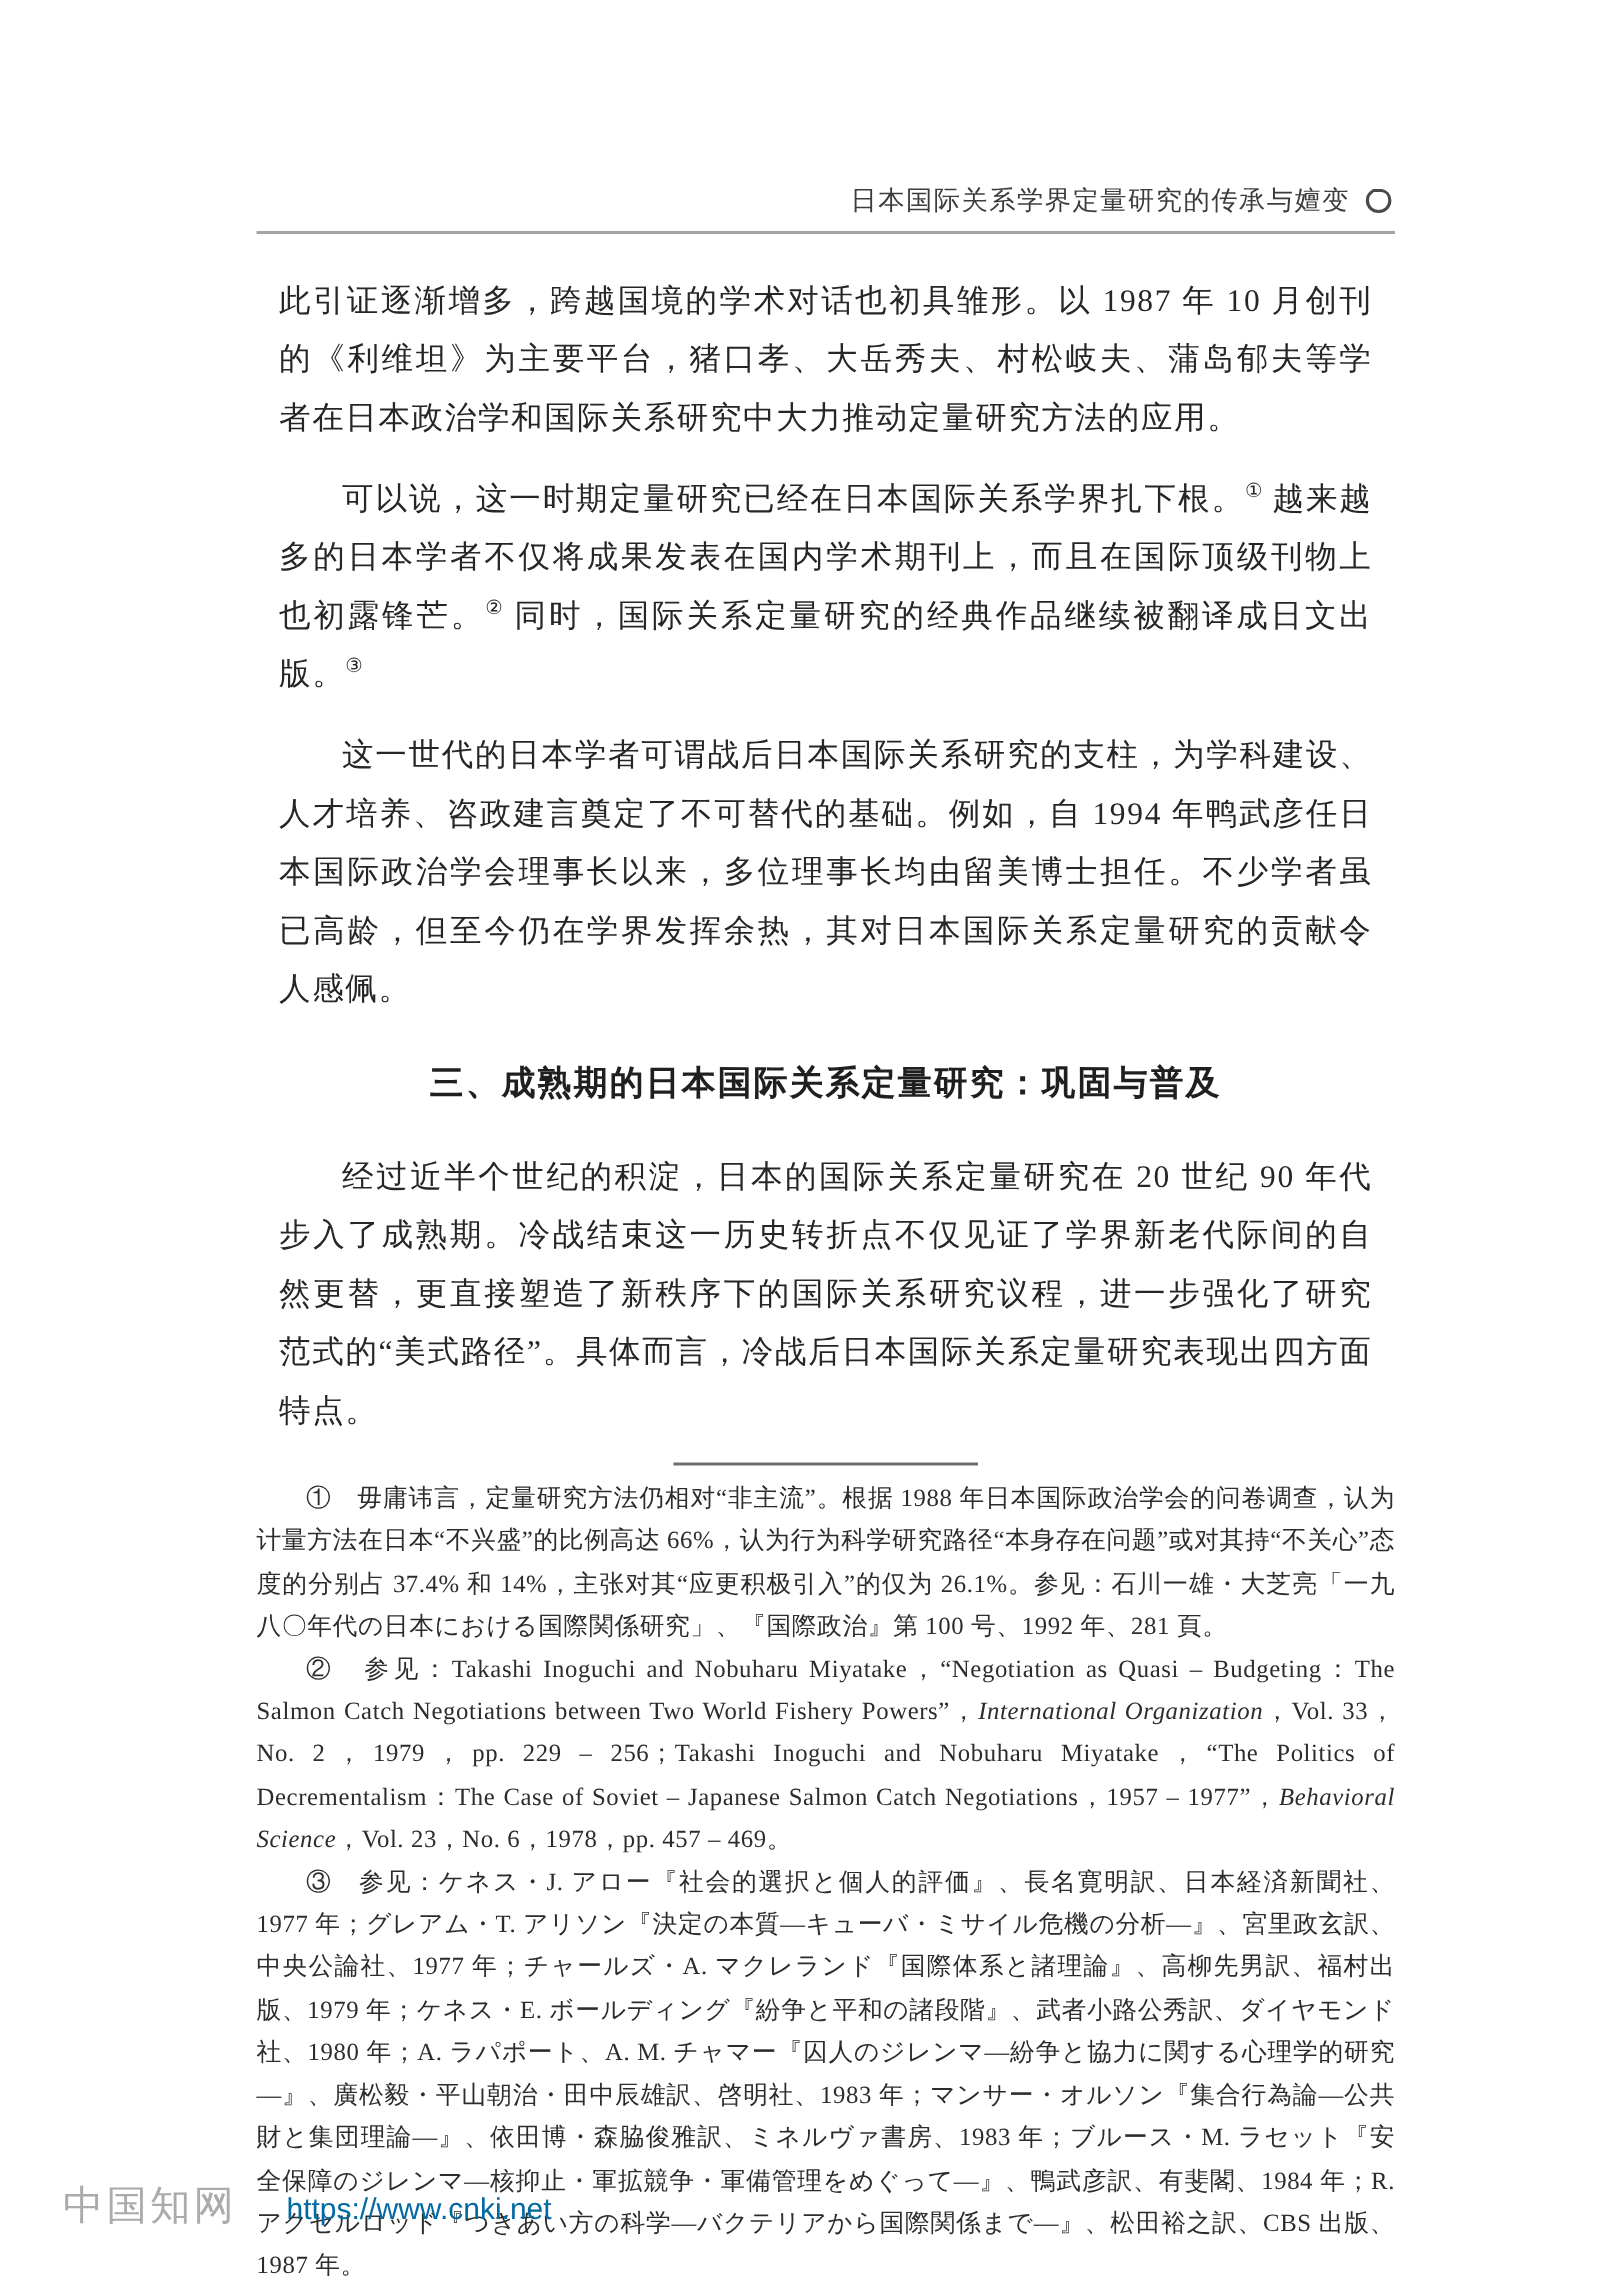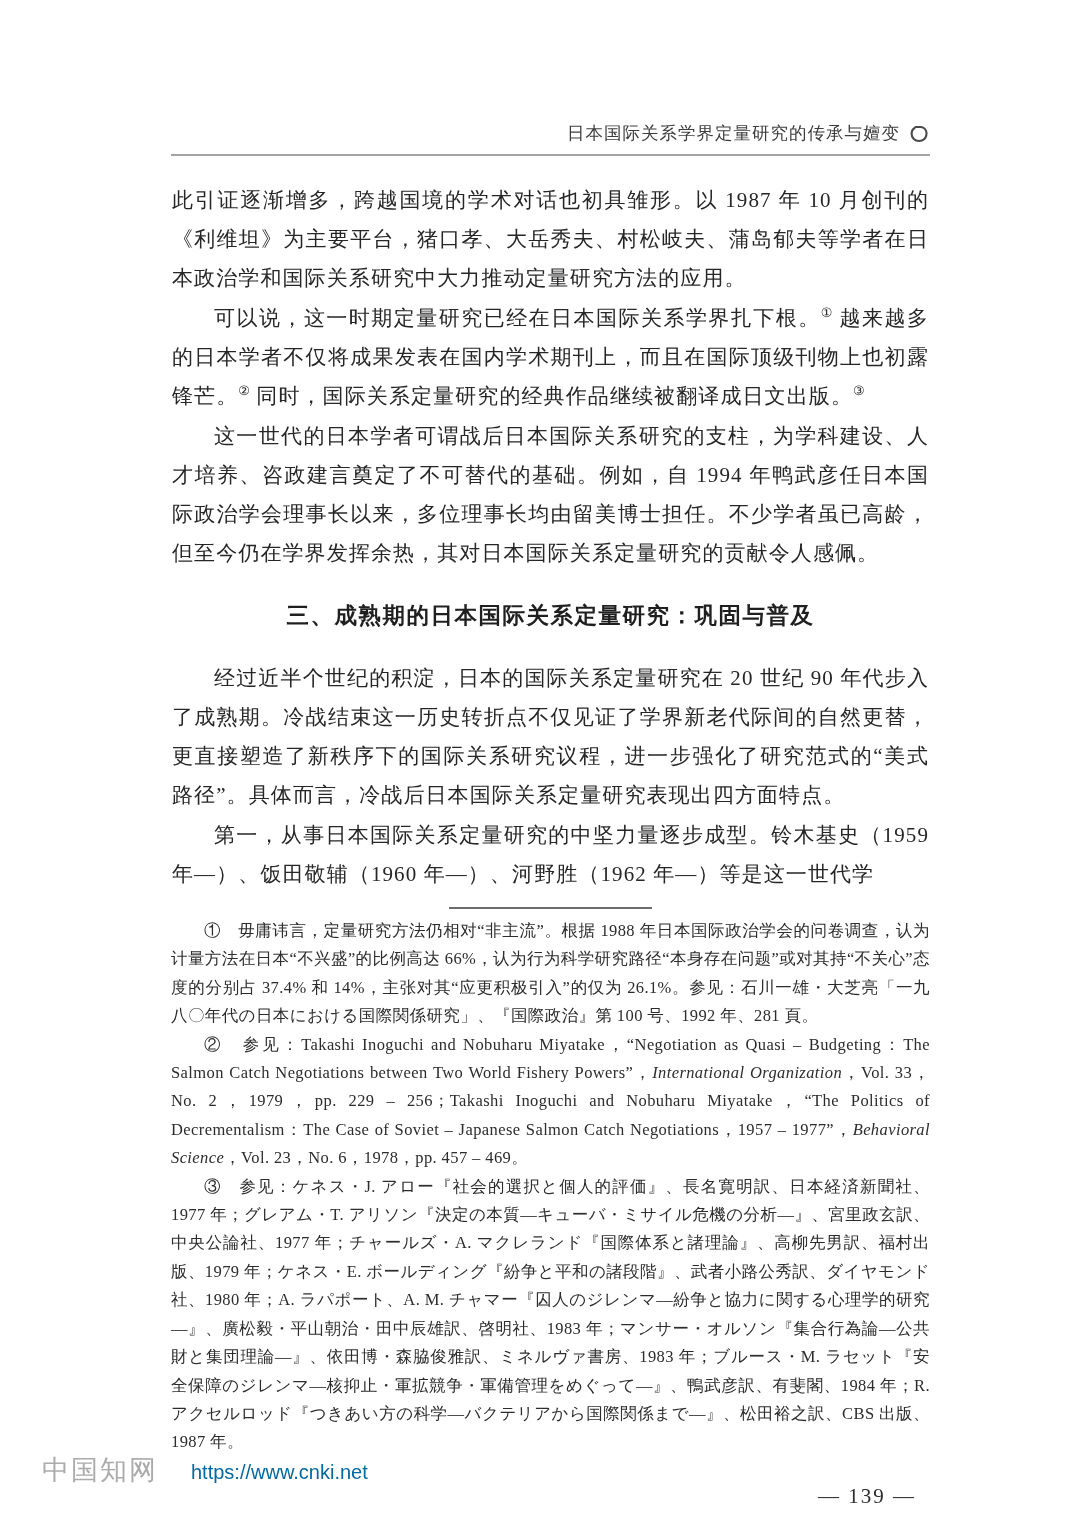--- a/index.html
+++ b/index.html
@@ -36,21 +36,21 @@
   .rh-logo { width: 23px; height: 23px; flex: 0 0 auto; }
   .rh-logo svg { display: block; }
   .head-rule {
     margin-top: 9px;
     height: 2px;
     background: #a3a3a3;
     border: none;
   }
   
   .bodytext p {
-    margin: 1px;
+    margin: 15px;
     font-size: 21px;
     line-height: 39px;
     letter-spacing: 1.1px;
     text-align: justify;
     color: #262626;
   }
   .bodytext p.indent { text-indent: 2em; }
   .bodytext p.first { margin-top: 25px; }
   sup.fnref {
     font-size: 13px;
@@ -131,21 +131,20 @@
     <div class="bodytext">
       <p class="first">此引证逐渐增多，跨越国境的学术对话也初具雏形。以 1987 年 10 月创刊的《利维坦》为主要平台，猪口孝、大岳秀夫、村松岐夫、蒲岛郁夫等学者在日本政治学和国际关系研究中大力推动定量研究方法的应用。</p>
 
       <p class="indent"><span>可以说，这一时期定量研究已经在日本国际关系学界扎下根。</span><sup class="fnref">①</sup><span> 越来越多的日本学者不仅将成果发表在国内学术期刊上，而且在国际顶级刊物上也初露锋芒。</span><sup class="fnref">②</sup><span> 同时，国际关系定量研究的经典作品继续被翻译成日文出版。</span><sup class="fnref">③</sup></p>
 
       <p class="indent">这一世代的日本学者可谓战后日本国际关系研究的支柱，为学科建设、人才培养、咨政建言奠定了不可替代的基础。例如，自 1994 年鸭武彦任日本国际政治学会理事长以来，多位理事长均由留美博士担任。不少学者虽已高龄，但至今仍在学界发挥余热，其对日本国际关系定量研究的贡献令人感佩。</p>
 
       <h2 class="section-heading">三、成熟期的日本国际关系定量研究：巩固与普及</h2>
 
       <p class="indent">经过近半个世纪的积淀，日本的国际关系定量研究在 20 世纪 90 年代步入了成熟期。冷战结束这一历史转折点不仅见证了学界新老代际间的自然更替，更直接塑造了新秩序下的国际关系研究议程，进一步强化了研究范式的“美式路径”。具体而言，冷战后日本国际关系定量研究表现出四方面特点。</p>
-      <p class="indent">第一，从事日本国际关系定量研究的中坚力量逐步成型。铃木基史（1959 年—）、饭田敬辅（1960 年—）、河野胜（1962 年—）等是这一世代学</p>
     </div>
 
     <hr class="fn-rule">
     <div class="footnotes">
       <p>①　毋庸讳言，定量研究方法仍相对“非主流”。根据 1988 年日本国际政治学会的问卷调查，认为计量方法在日本“不兴盛”的比例高达 66%，认为行为科学研究路径“本身存在问题”或对其持“不关心”态度的分别占 37.4% 和 14%，主张对其“应更积极引入”的仅为 26.1%。参见：石川一雄・大芝亮「一九八〇年代の日本における国際関係研究」、『国際政治』第 100 号、1992 年、281 頁。</p>
       <p><span>②　参见：Takashi Inoguchi and Nobuharu Miyatake，“Negotiation as Quasi – Budgeting：The Salmon Catch Negotiations between Two World Fishery Powers”，</span><i>International Organization</i><span>，Vol. 33，No. 2，1979，pp. 229 – 256；Takashi Inoguchi and Nobuharu Miyatake，“The Politics of Decrementalism：The Case of Soviet – Japanese Salmon Catch Negotiations，1957 – 1977”，</span><i>Behavioral Science</i><span>，Vol. 23，No. 6，1978，pp. 457 – 469。</span></p>
       <p>③　参见：ケネス・J. アロー『社会的選択と個人的評価』、長名寛明訳、日本経済新聞社、1977 年；グレアム・T. アリソン『決定の本質—キューバ・ミサイル危機の分析—』、宮里政玄訳、中央公論社、1977 年；チャールズ・A. マクレランド『国際体系と諸理論』、高柳先男訳、福村出版、1979 年；ケネス・E. ボールディング『紛争と平和の諸段階』、武者小路公秀訳、ダイヤモンド社、1980 年；A. ラパポート、A. M. チャマー『囚人のジレンマ—紛争と協力に関する心理学的研究—』、廣松毅・平山朝治・田中辰雄訳、啓明社、1983 年；マンサー・オルソン『集合行為論—公共財と集団理論—』、依田博・森脇俊雅訳、ミネルヴァ書房、1983 年；ブルース・M. ラセット『安全保障のジレンマ—核抑止・軍拡競争・軍備管理をめぐって—』、鴨武彦訳、有斐閣、1984 年；R. アクセルロッド『つきあい方の科学—バクテリアから国際関係まで—』、松田裕之訳、CBS 出版、1987 年。</p>
     </div>
 
     <div class="page-number">— 139 —</div>

